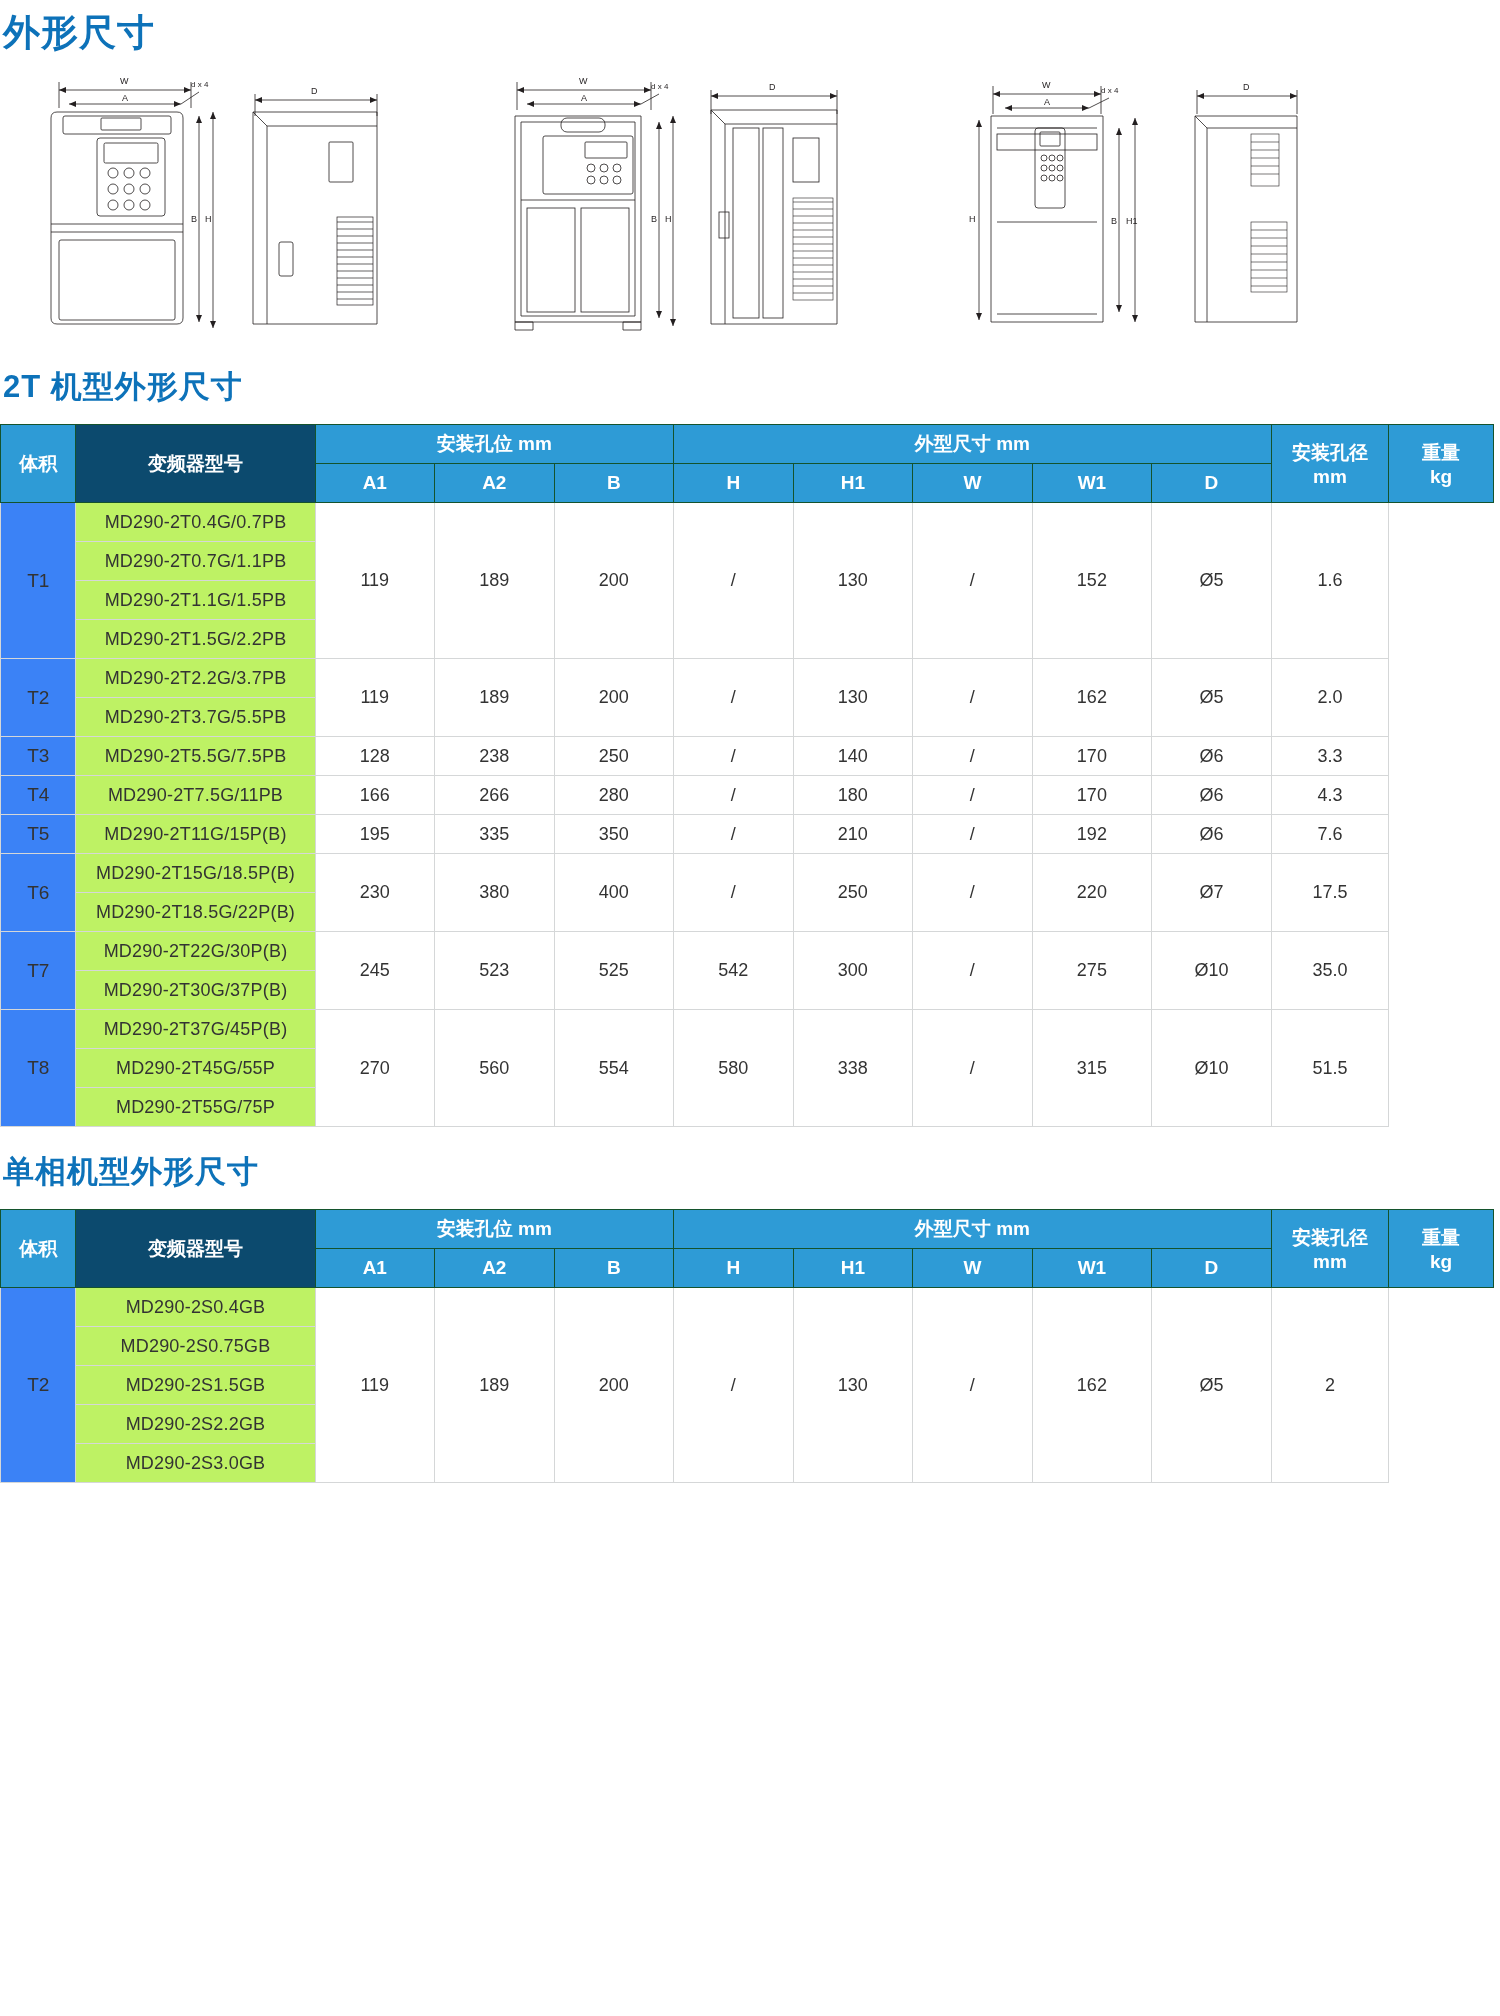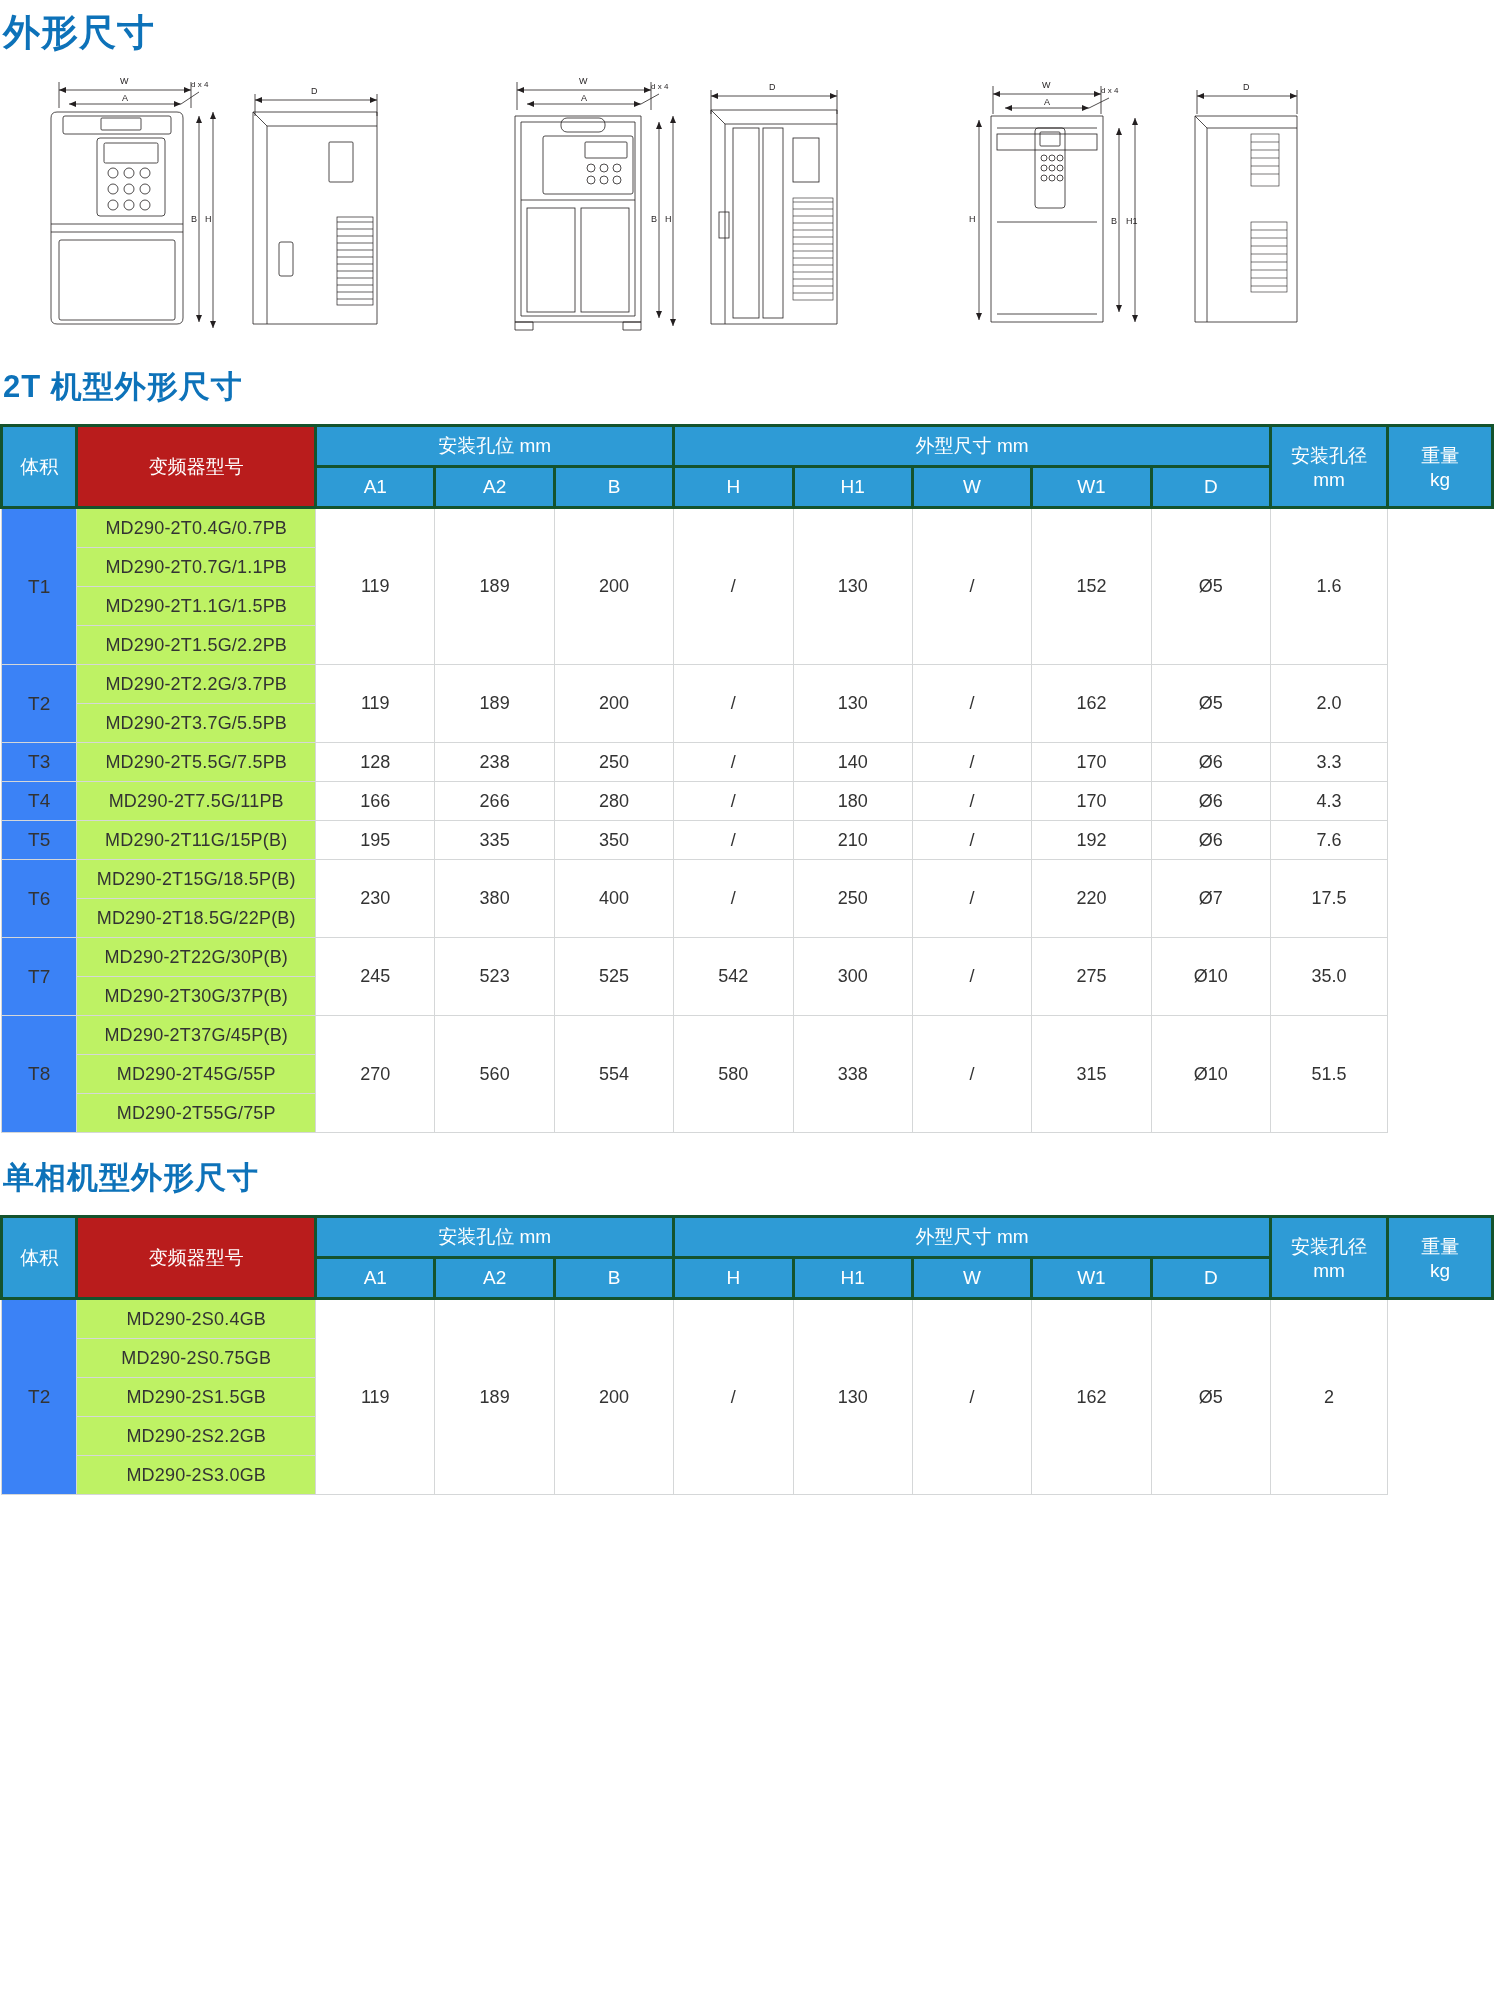--- a/index.html
+++ b/index.html
@@ -81,26 +81,26 @@
   table.dim th, table.dim td {
     border: 1px solid #d5d7d8;
     text-align: center;
     vertical-align: middle;
     padding: 0;
     height: 38px;
     color: #333333;
   }
   table.dim thead th {
     color: #ffffff;
-    font-weight: normal;
+    font-weight: bold;
     font-size: 19px;
-    border: 3px solid #14532d;
+    border: 1px solid #14532d;
   }
   th.hd-blue   { background: #2e9bd6; }
-  th.hd-green  { background: #b91c1c; }
+  th.hd-green  { background: #0c4a6e; }
 
   td.vol-cell {
     background: #3b82f6;
     font-size: 19px;
   }
   td.model-cell {
     background: #bef264;
     text-align: center;
     font-size: 18px;
     letter-spacing: 0.2px;

